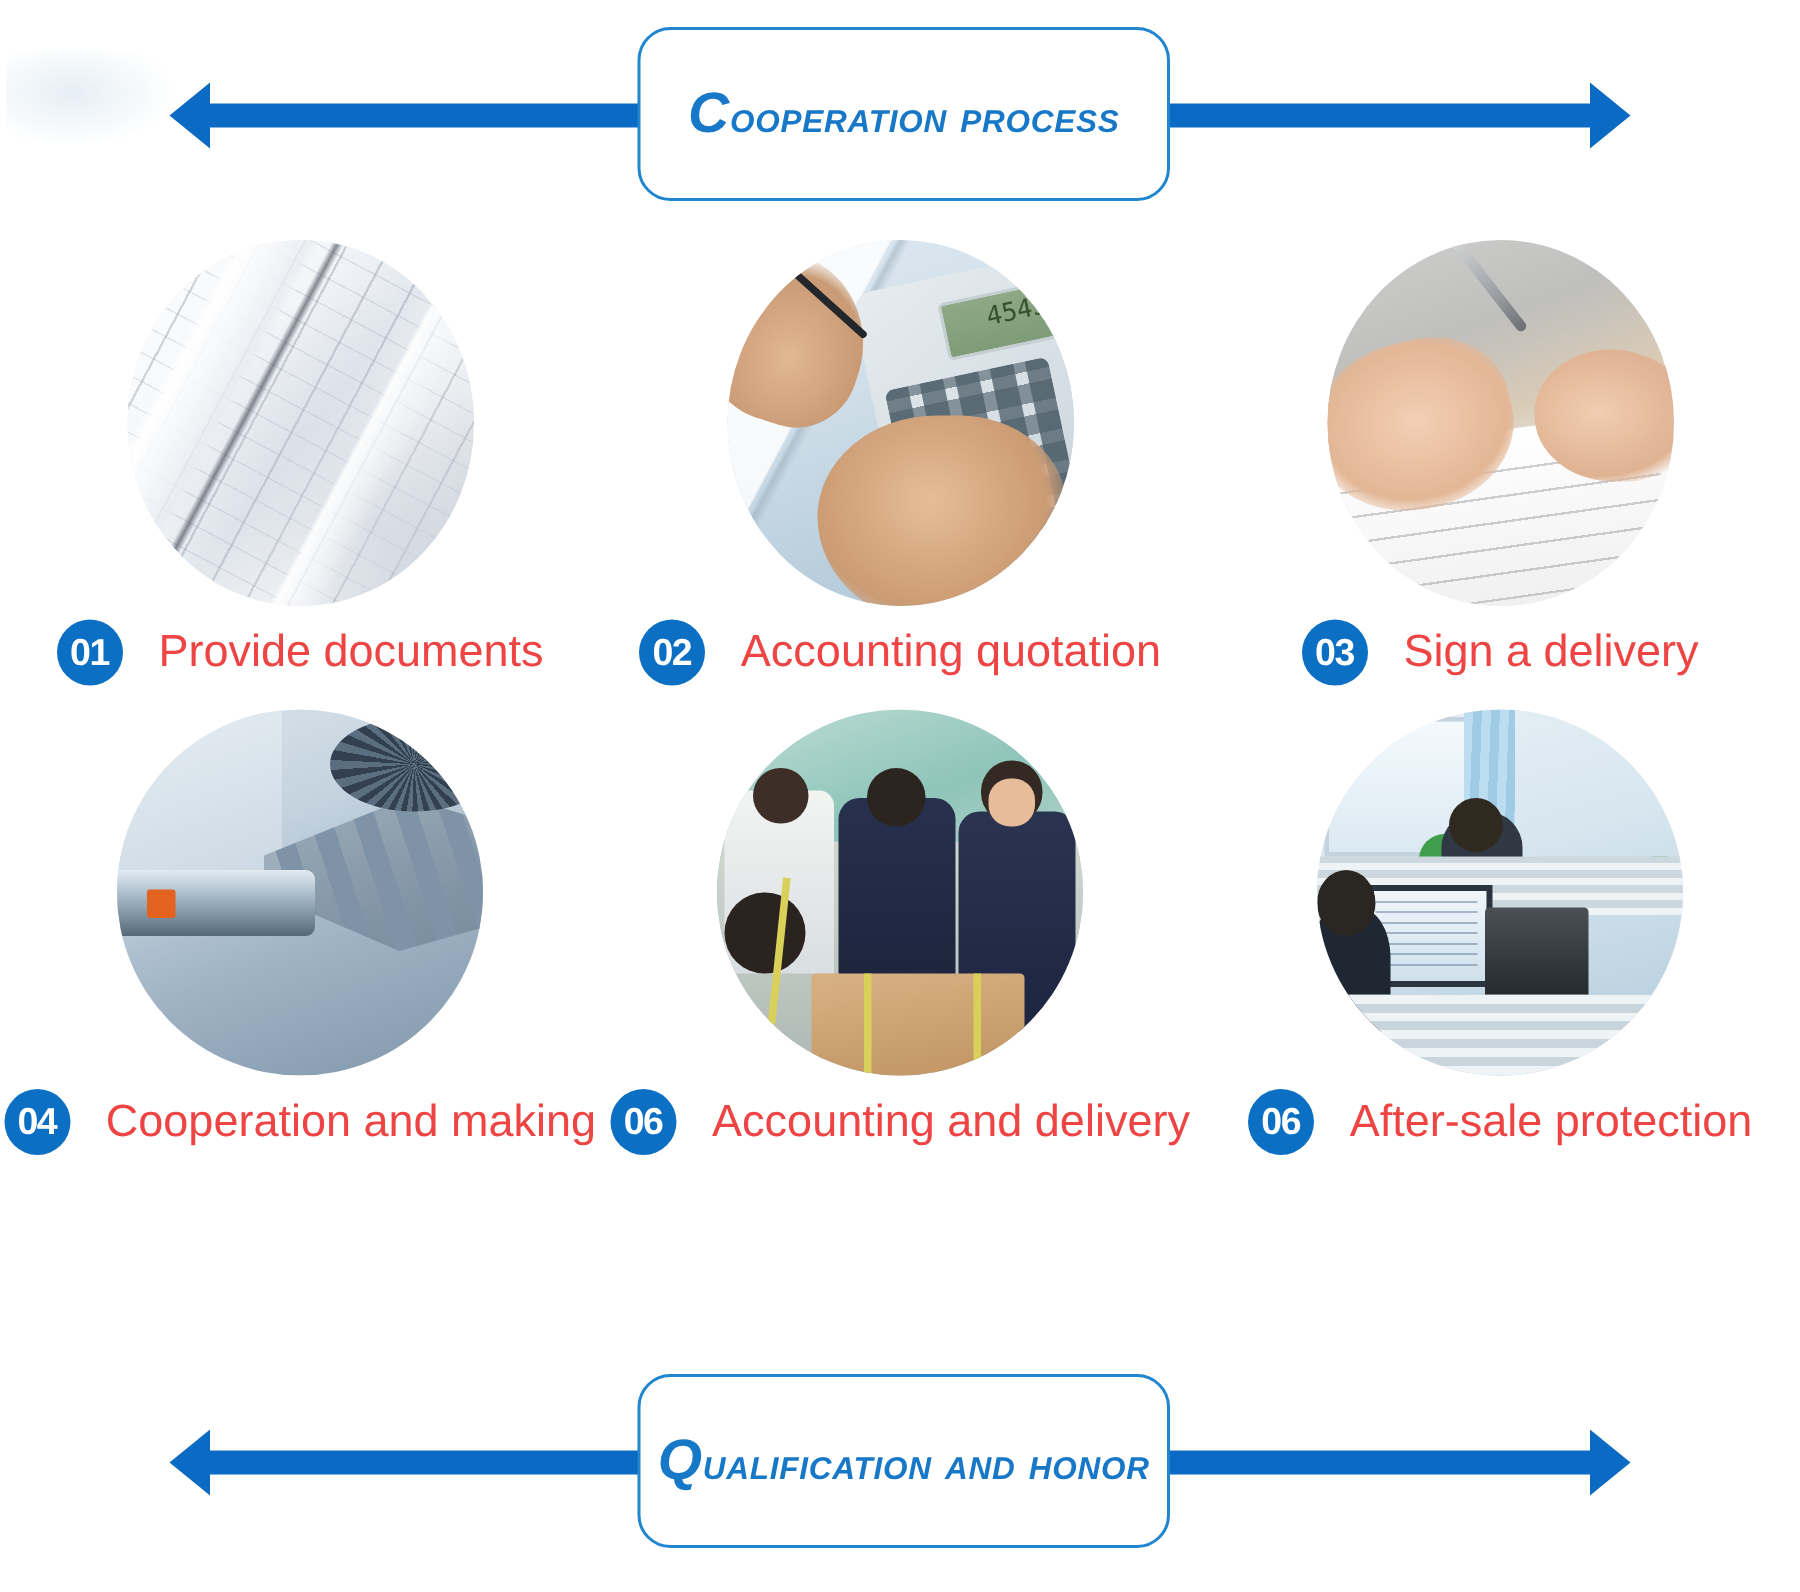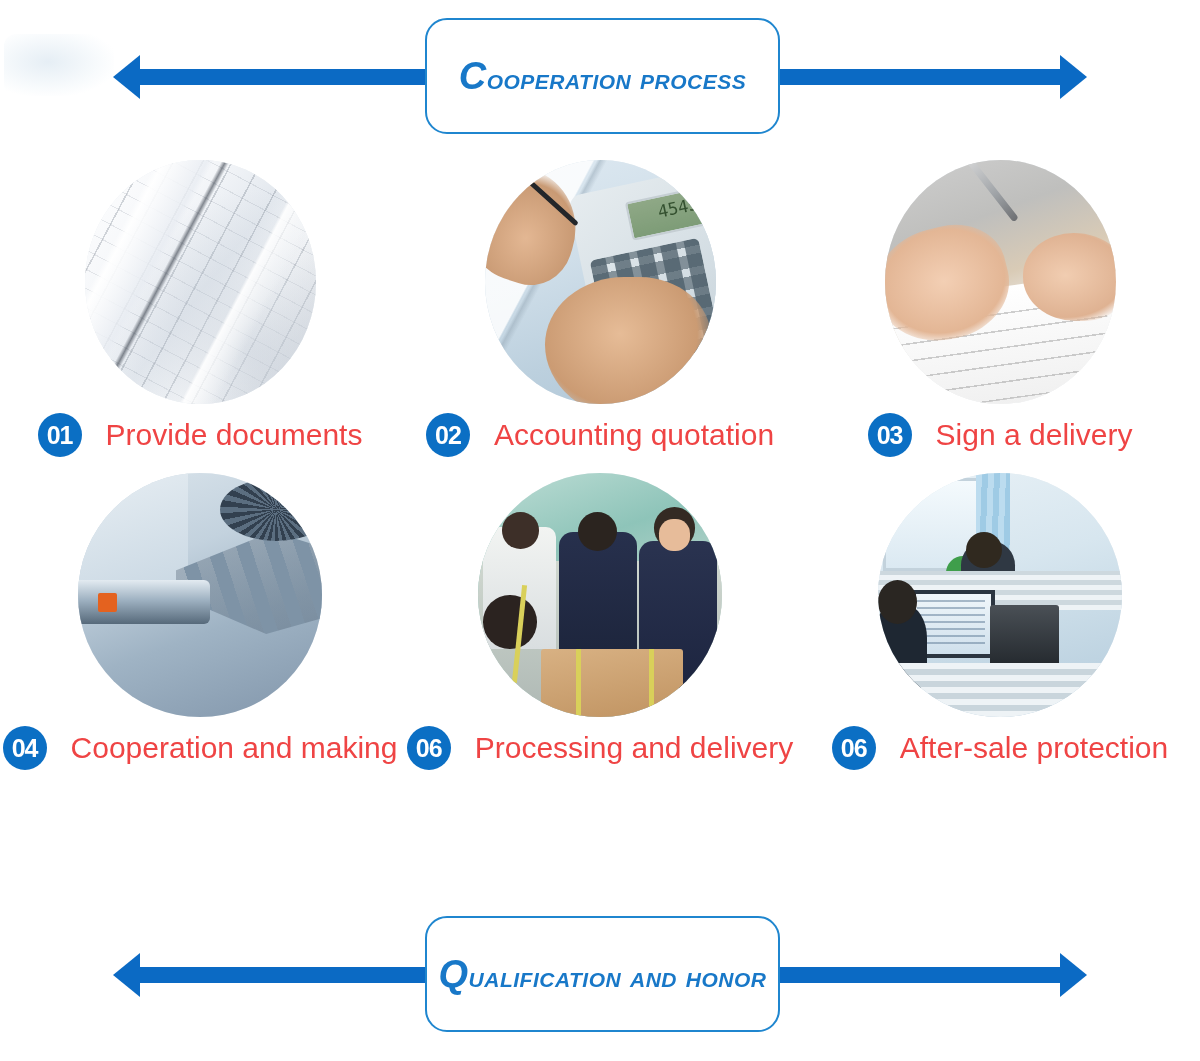--- a/index.html
+++ b/index.html
@@ -270,21 +270,21 @@
           <div class="p5h3"></div>
           <div class="p5f3"></div>
         <div class="p5head"></div>
           <div class="p5tape"></div>
         <div class="p5box2"></div>
           <div class="p5strap"></div>
           <div class="p5strap2"></div>
       </div>
       <div class="caption">
         <div class="badge">06</div>
-        <div class="cap-text">Processing and delivery</div>
+        <div class="cap-text">Accounting and delivery</div>
       </div>
     </div>
 
     <div class="cell">
       <div class="photo">
         <div class="layer p6a"></div>
           <div class="p6win"></div>
           <div class="p6cur"></div>
         <div class="p6plant"></div>
           <div class="p6plant2"></div>

